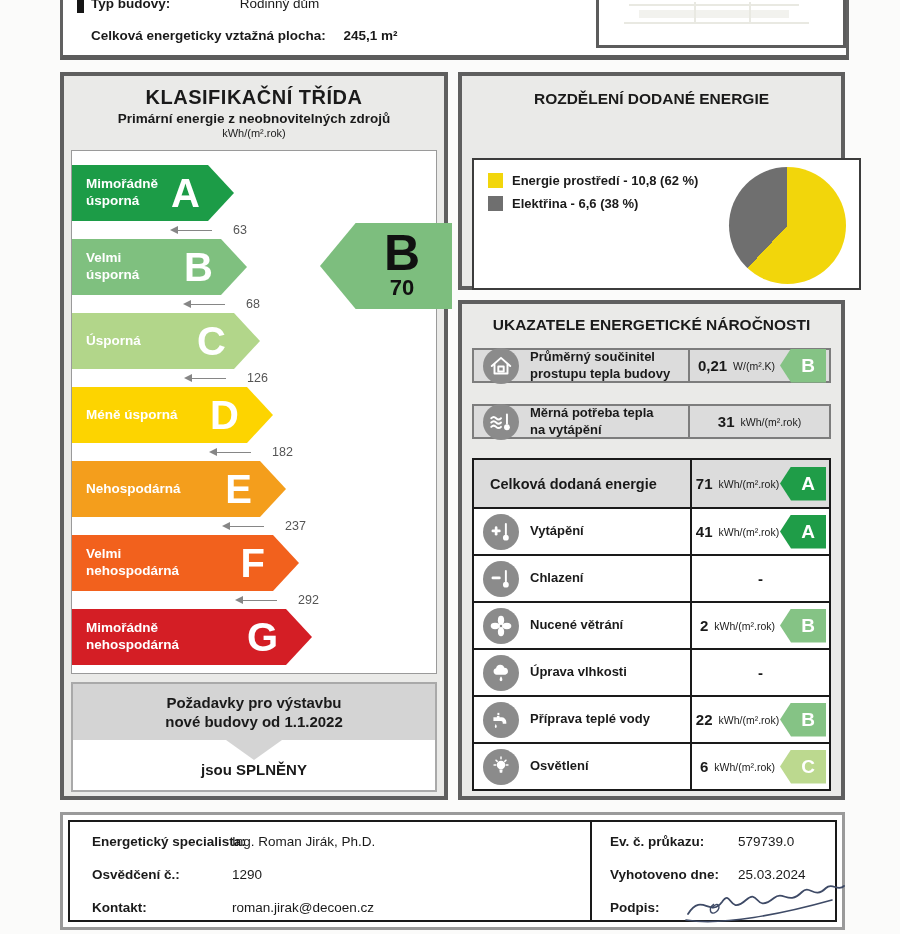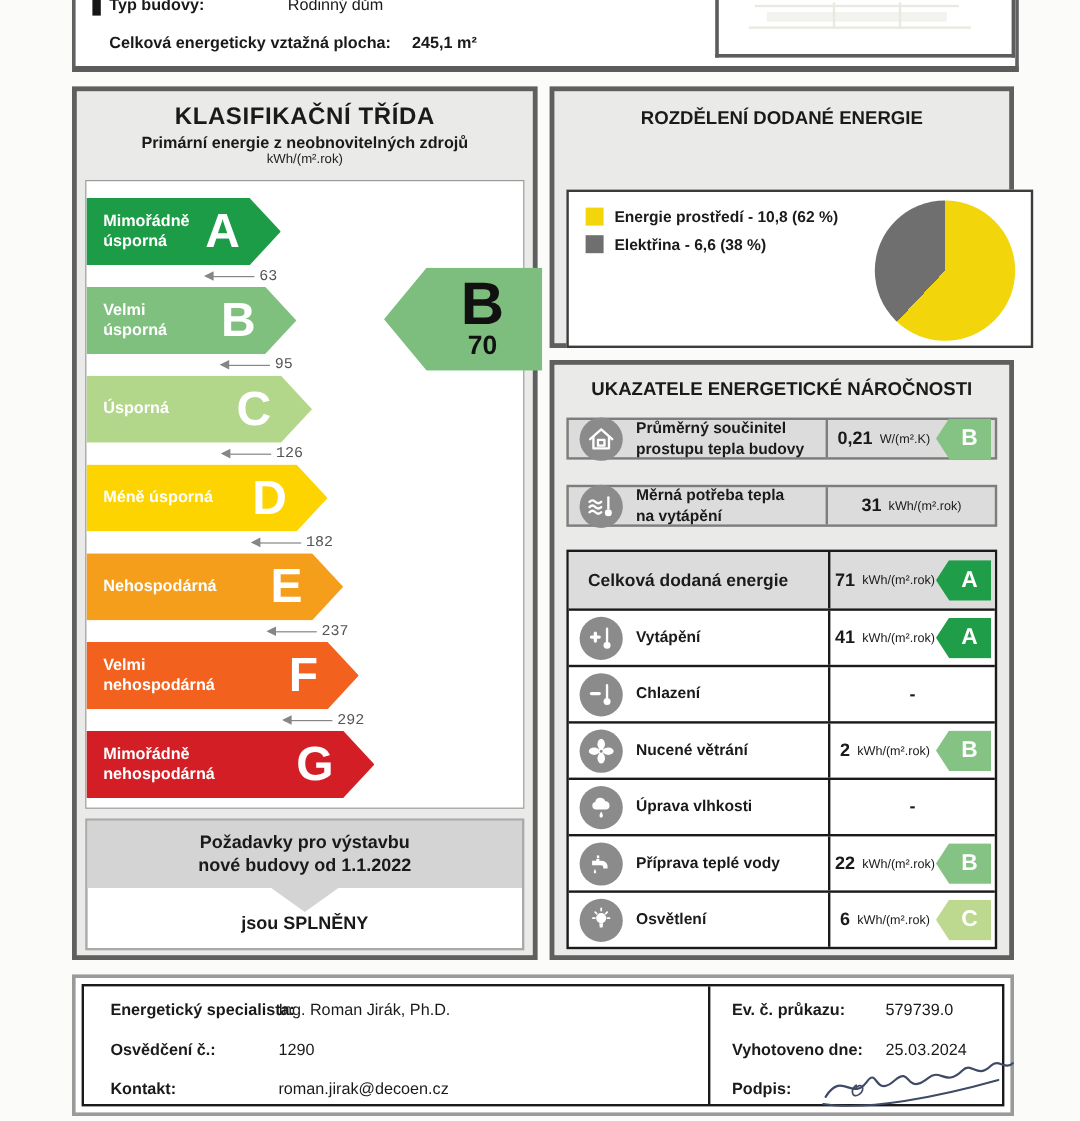--- a/index.html
+++ b/index.html
@@ -24,21 +24,21 @@
   .panel-title  { text-align:center; font-weight:bold; }
   #class-title  { font-size:20px; margin-top:10px; letter-spacing:.5px; }
   #class-sub    { text-align:center; font-weight:bold; font-size:13.5px; margin-top:2px; }
   #class-unit   { text-align:center; font-size:11px; margin-top:1px; color:#222; }
 
   
   #scale-box { position:absolute; left:7px; top:74px; width:366px; height:524px; background:#fff; border:1px solid #9a9a9a; }
   .scale-arrow { position:absolute; left:0; height:56px; clip-path:polygon(0 0, calc(100% - 26px) 0, 100% 50%, calc(100% - 26px) 100%, 0 100%); }
   .scale-label { position:absolute; left:14px; top:50%; transform:translateY(-50%); color:#fff; font-weight:bold; font-size:13.5px; line-height:1.25; white-space:pre-line; }
   .scale-letter { position:absolute; right:34px; top:50%; transform:translateY(-50%); color:#fff; font-weight:bold; font-size:40px; line-height:1; }
-  .marker { position:absolute; height:14px; display:flex; align-items:center; gap:4px;font-family:Liberation Mono, monospace; }
+  .marker { position:absolute; height:14px; display:flex; align-items:center; gap:21px; }
   .mline { width:40px; height:0; border-top:1.5px solid #868686; position:relative; }
   .mline::before { content:''; position:absolute; left:-2px; top:-4.5px; border-right:8px solid #868686; border-top:4px solid transparent; border-bottom:4px solid transparent; }
   .mnum { font-size:12.5px; color:#555; }
 
   #rating-arrow { position:absolute; left:248px; top:72px; width:132px; height:86px; background:#7dbe7e;
     clip-path:polygon(0 50%, 27% 0, 100% 0, 100% 100%, 27% 100%);
     display:flex; flex-direction:column; align-items:center; justify-content:center; padding-left:32px; color:#111; }
   #rating-letter { font-size:50px; font-weight:bold; line-height:.9; }
   #rating-value  { font-size:22px; font-weight:bold; line-height:1.1; }
 
@@ -136,21 +136,21 @@
         <span class="mline"></span>
                    <span class="mnum">63</span>
       </div>
       <div class="scale-arrow" style="top: 88px; width: 175px; background: rgb(127, 192, 127);">
         <span class="scale-label">Velmi
 úsporná</span>
                  <span class="scale-letter">B</span>
       </div>
       <div class="marker" style="top: 146px; left: 113px;">
         <span class="mline"></span>
-                   <span class="mnum">95</span>
+                   <span class="mnum">68</span>
       </div>
       <div class="scale-arrow" style="top: 162px; width: 188px; background: rgb(178, 214, 138);">
         <span class="scale-label">Úsporná</span>
                  <span class="scale-letter">C</span>
       </div>
       <div class="marker" style="top: 220px; left: 114px;">
         <span class="mline"></span>
                    <span class="mnum">126</span>
       </div>
       <div class="scale-arrow" style="top: 236px; width: 201px; background: rgb(253, 212, 0);">

